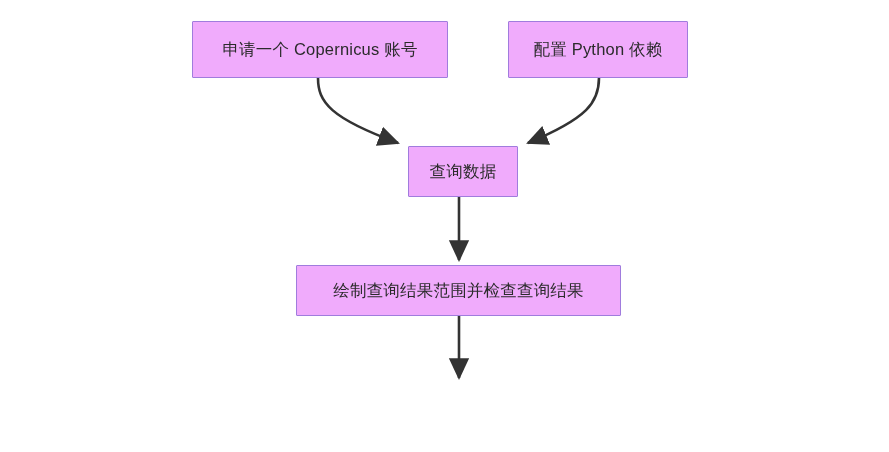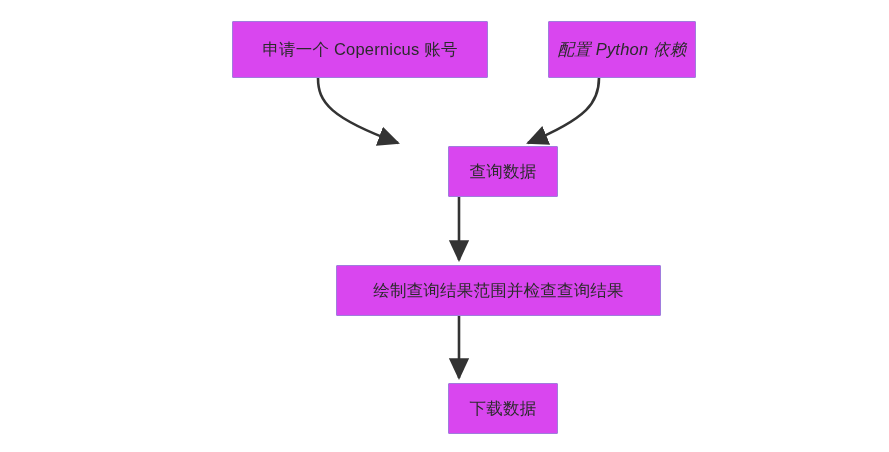--- a/index.html
+++ b/index.html
@@ -22,39 +22,38 @@
   #edge-layer {
     position: absolute;
     left: 0;
     top: 0;
     width: 889px;
     height: 452px;
   }
   .node {
     position: absolute;
     box-sizing: border-box;
-    background: #d946ef;
+    background: #f0abfc;
     border: 1.6px solid #a07cdd;
     border-radius: 1px;
     display: flex;
     align-items: center;
     justify-content: center;
     z-index: 2;
-    margin-left: 40px;
   }
   .node-label {
     color: #2b2b2b;
     font-size: 16.5px;
     line-height: 1.2;
     white-space: nowrap;
     letter-spacing: 0.2px;
   }
   
   #node-apply     { left: 192px; top: 21px;  width: 256px; height: 57px; }
-  #node-python    { left: 508px; top: 21px;  width: 148px; height: 57px; font-style: italic; }
+  #node-python    { left: 508px; top: 21px;  width: 180px; height: 57px; }
   #node-query     { left: 408px; top: 146px; width: 110px; height: 51px; }
   #node-plot      { left: 296px; top: 265px; width: 325px; height: 51px; }
   #node-download  { left: 408px; top: 383px; width: 110px; height: 51px; }
 </style>
 </head>
 <body>
 
 <div id="flowchart">
 
   <svg id="edge-layer" viewBox="0 0 889 452" width="889" height="452" xmlns="http://www.w3.org/2000/svg">
@@ -82,17 +81,14 @@
   </div>
 
   <div class="node" id="node-plot">
     <span class="node-label">绘制查询结果范围并检查查询结果</span>
   </div>
 
   <div class="node" id="node-query">
     <span class="node-label">查询数据</span>
   </div>
 
-  <div class="node" id="node-download">
-    <span class="node-label">下载数据</span>
-  </div>
 
 </div>
 
 </body></html>

